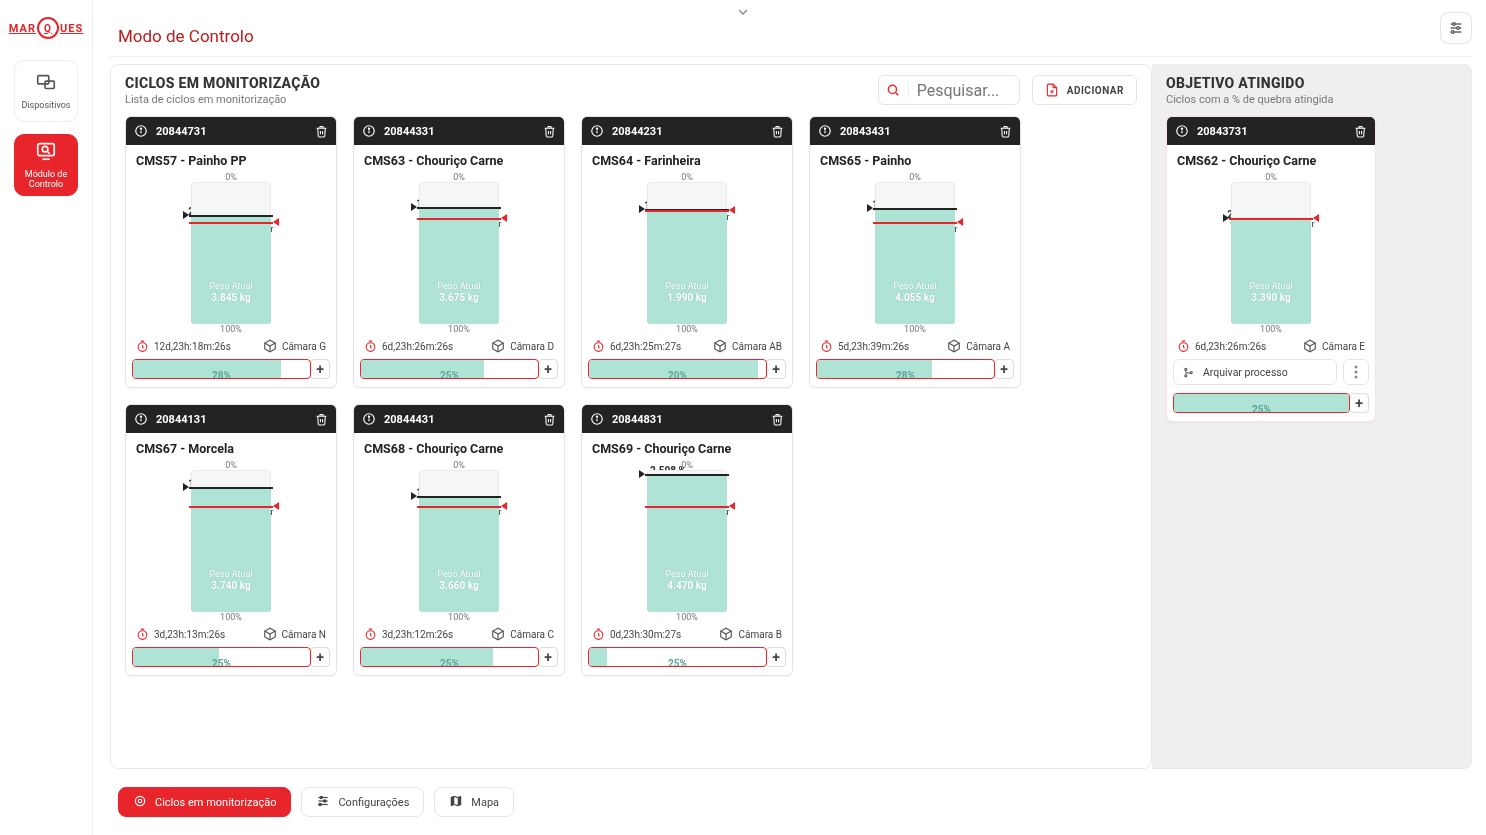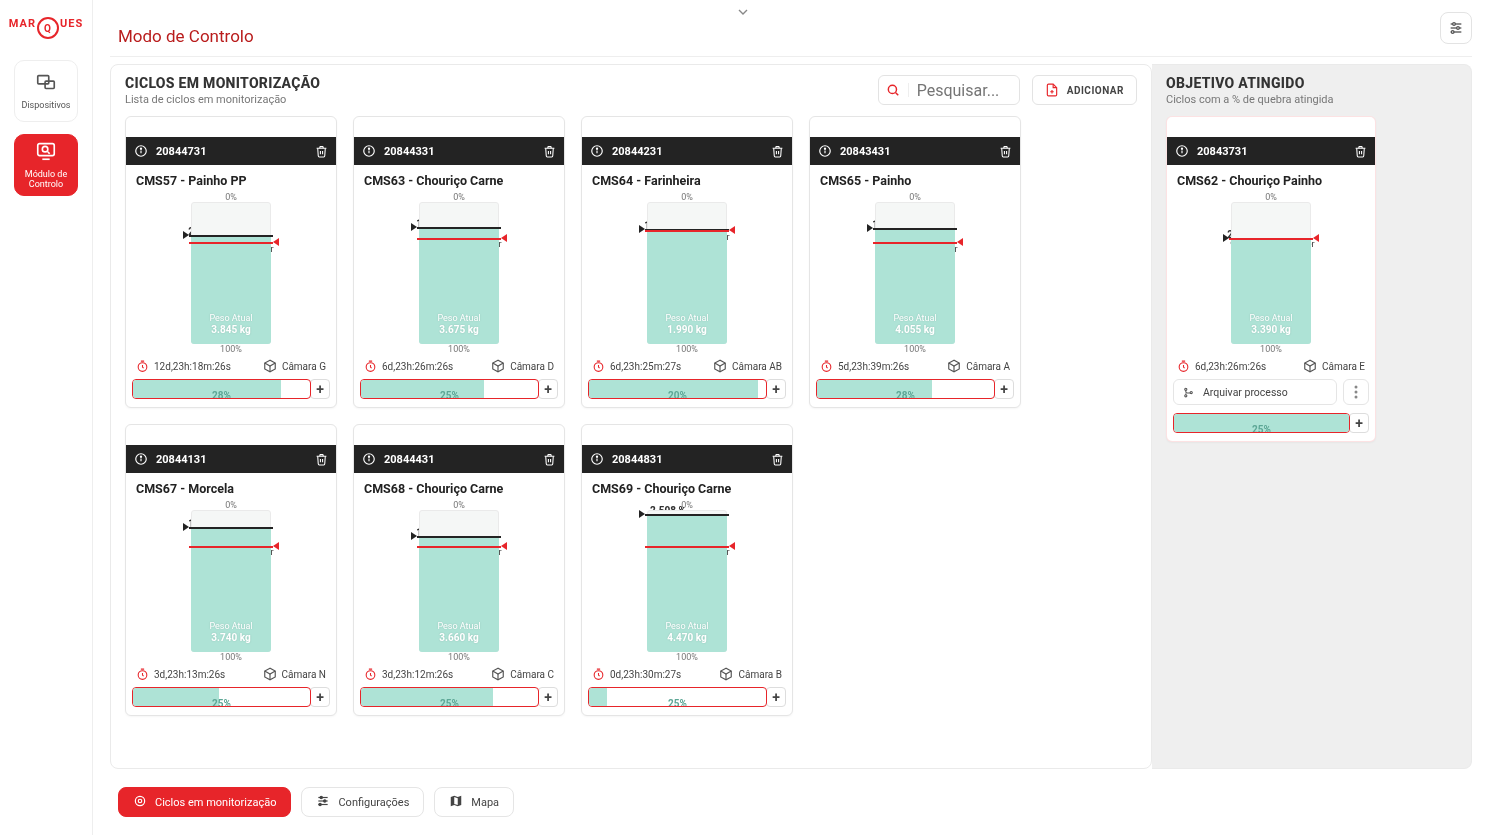--- a/index.html
+++ b/index.html
@@ -1,18 +1,18 @@
 <!DOCTYPE html>
 <html><head>
 <meta charset="utf-8">
 <style>
   * { box-sizing: border-box; margin: 0; padding: 0; font-family: -apple-system, BlinkMacSystemFont, "Segoe UI", Roboto, Arial, sans-serif; }
   body { background: #fff; width:1486px; height:835px; overflow:hidden; position:relative; color:#333; }
   .logo { position:absolute; top:8px; left:0; width:92px; height:40px; display:flex; align-items:center; justify-content:center; }
-  .logo-text { font-size:11px; font-weight:700; color:#e7252a; letter-spacing:1px; display:flex; align-items:flex-start;}
+  .logo-text { font-size:11px; font-weight:700; color:#e7252a; letter-spacing:1px; display:flex; align-items:center;text-decoration:underline;}
   .logo-q { display:inline-flex; width:22px; height:22px; border:2px solid #e7252a; border-radius:50%; align-items:center; justify-content:center; font-size:10px; position:relative; margin:0 1px;}
   .sidebar { position:absolute; top:60px; left:14px; width:64px; display:flex; flex-direction:column; gap:12px; }
   .nav-item { width:64px; height:62px; border-radius:10px; display:flex; flex-direction:column; align-items:center; justify-content:center; font-size:9px; text-align:center; cursor:pointer; background:#fff; border:1px solid #eee; color:#555; line-height:1.15; }
   .nav-item.active { background:#e7252a; color:#fff; border-color:#e7252a; }
   .nav-item svg { width:22px; height:22px; margin-bottom:4px; }
   .nav-sep { position:absolute; top:0; left:92px; width:1px; height:100%; background:#eee; }
   .topbar-chevron { position:absolute; top:4px; left:50%; transform:translateX(-50%); color:#888; cursor:pointer;}
   .settings-top { position:absolute; top:12px; right:14px; width:32px; height:32px; border:1px solid #e3e3e3; border-radius:8px; display:flex; align-items:center; justify-content:center; cursor:pointer; color:#555; background:#fff;}
   .title { position:absolute; top:26px; left:118px; font-size:17px; font-weight:400; color:#b91c1c; }
   .hr-top { position:absolute; top:56px; left:110px; right:14px; height:1px; background:#eee; }
@@ -24,40 +24,40 @@
   .section-sub { font-size:11px; color:#777; margin-top:2px;}
   .head-actions { display:flex; gap:12px; align-items:center; }
   .search { display:flex; align-items:center; border:1px solid #e3e3e3; border-radius:6px; height:30px; background:#fff; }
   .search .icon { width:30px; display:flex; align-items:center; justify-content:center; color:#e7252a; border-right:1px solid #eee;}
   .search input { border:none; outline:none; height:28px; width:110px; font-size:16px; padding:0 8px; color:#555; background:transparent;}
   .btn-add { display:flex; gap:8px; align-items:center; border:1px solid #e3e3e3; border-radius:6px; height:30px; padding:0 12px; font-size:10px; font-weight:700; letter-spacing:.5px; background:#fff; cursor:pointer; color:#444;}
   .btn-add svg { color:#e7252a; }
   .cards { margin-top:10px; display:flex; flex-wrap:wrap; gap:16px; }
   .card { width:212px; border:1px solid #e5e5e5; border-radius:6px; background:#fff; box-shadow:0 1px 2px rgba(0,0,0,.04); display:flex; flex-direction:column; overflow:hidden;}
   .card.achieved { border:1px solid #e7252a22; }
-  .card-head { height:28px; background:#232323; color:#fff; display:flex; align-items:center; padding:0 6px; gap:6px;margin-top:20px;}
+  .card-head { height:28px; background:#232323; color:#fff; display:flex; align-items:center; padding:0 6px; gap:6px;}
   .card-head .id { font-size:11px; font-weight:700; flex:1; }
   .icon-btn { width:18px; height:18px; display:flex; align-items:center; justify-content:center; cursor:pointer; color:#fff; }
   .card-head .icon-btn.info { color:#fff; }
   .card-title { font-size:12.5px; font-weight:700; padding:8px 10px 2px; color:#222;}
   .chart-wrap { position:relative; height:165px; padding:0 10px;}
   .scale { text-align:center; font-size:9px; color:#777;}
   .scale.top { margin-top:2px;}
   .bar-area { position:relative; height:142px; margin:0 auto; width:80px;}
   .bar-bg { position:absolute; bottom:0; left:0; right:0; top:0; background:#f5f7f6; border:1px solid #eaeaea; border-radius:3px;}
   .bar-fill { position:absolute; left:0; right:0; bottom:0; background:#aee3d6; border-radius:0 0 3px 3px;}
   .lost-line { position:absolute; left:-2px; right:-2px; height:0; border-top:2px solid #232323;}
   .target-line { position:absolute; left:-2px; right:-2px; height:0; border-top:2px solid #e7252a;}
   .lbl-lost { position:absolute; right:96px; width:56px; text-align:right; font-size:9px; line-height:1.1; color:#333;}
   .lbl-lost b { font-size:10px; font-weight:800;}
   .lbl-target { position:absolute; left:96px; width:60px; text-align:left; font-size:9px; line-height:1.1; color:#333;}
   .lbl-target b { font-size:10px; font-weight:800; color:#e7252a;}
   .tri-r { position:absolute; width:0; height:0; border-top:4px solid transparent; border-bottom:4px solid transparent; border-left:6px solid #232323;}
   .tri-l { position:absolute; width:0; height:0; border-top:4px solid transparent; border-bottom:4px solid transparent; border-right:6px solid #e7252a;}
-  .peso { position:absolute; left:0; right:0; bottom:8px; text-align:center; color:#fff; font-size:9px; line-height:1.2; text-shadow:0 0 2px rgba(0,0,0,.15);}
+  .peso { position:absolute; left:0; right:0; bottom:20px; text-align:center; color:#fff; font-size:9px; line-height:1.2; text-shadow:0 0 2px rgba(0,0,0,.15);}
   .peso .kg { font-size:10px; font-weight:700;}
   .meta-row { display:flex; align-items:center; justify-content:space-between; padding:4px 10px 6px; font-size:10px; color:#444;}
   .meta-left, .meta-right { display:flex; align-items:center; gap:5px;}
   .meta-left svg { color:#e7252a; width:13px; height:13px;}
   .meta-right svg { color:#555; width:14px; height:14px;}
   .progress-row { display:flex; align-items:center; gap:0; padding:0 6px 8px;}
   .progress { flex:1; height:20px; border:1px solid #e7252a; border-radius:4px; position:relative; overflow:hidden; display:flex; align-items:center; justify-content:center; font-size:10px; font-weight:700; color:#5da796;}
   .progress-fill { position:absolute; left:0; top:0; bottom:0; background:#aee3d6;}
   .progress span { position:relative; color:#5da796;margin-top:12px;}
   .plus-btn { width:20px; height:20px; border:1px solid #ddd; border-left:1px solid #ddd; margin-left:-1px; border-radius:4px; background:#fff; display:flex; align-items:center; justify-content:center; cursor:pointer; font-size:14px; color:#444; font-weight:600;}
@@ -620,21 +620,21 @@
       <span class="id">20843731</span>
       <span class="icon-btn">
         <svg width="13" height="13" viewBox="0 0 24 24" fill="none" stroke="currentColor" stroke-width="2">
                 <polyline points="3 6 5 6 21 6"></polyline>
                 <path d="M19 6l-1 14a2 2 0 0 1-2 2H8a2 2 0 0 1-2-2L5 6"></path>
                 <path d="M10 11v6M14 11v6"></path>
                 <path d="M9 6V4a1 1 0 0 1 1-1h4a1 1 0 0 1 1 1v2"></path>
               </svg>
       </span>
     </div>
-    <div class="card-title">CMS62 - Chouriço Painho</div>
+    <div class="card-title">CMS62 - Chouriço Carne</div>
     <div class="chart-wrap">
       <div class="scale top">0%</div>
       <div style="position:relative;height:142px;display:flex;justify-content:center;">
         <div class="lbl-lost" style="top:26.73572px"><b>25.166 %</b><br>% perdida</div>
         <span class="tri-r" style="top:31.73572px;left:50%;margin-left:-48px"></span>
         <div class="lbl-target" style="top:26.5px"><b>25 %</b><br>% a perder</div>
         <span class="tri-l" style="top:31.5px;left:50%;margin-left:42px"></span>
         <div class="bar-area">
           <div class="bar-bg"></div>
           <div class="bar-fill" style="height:106.26428px"></div>

